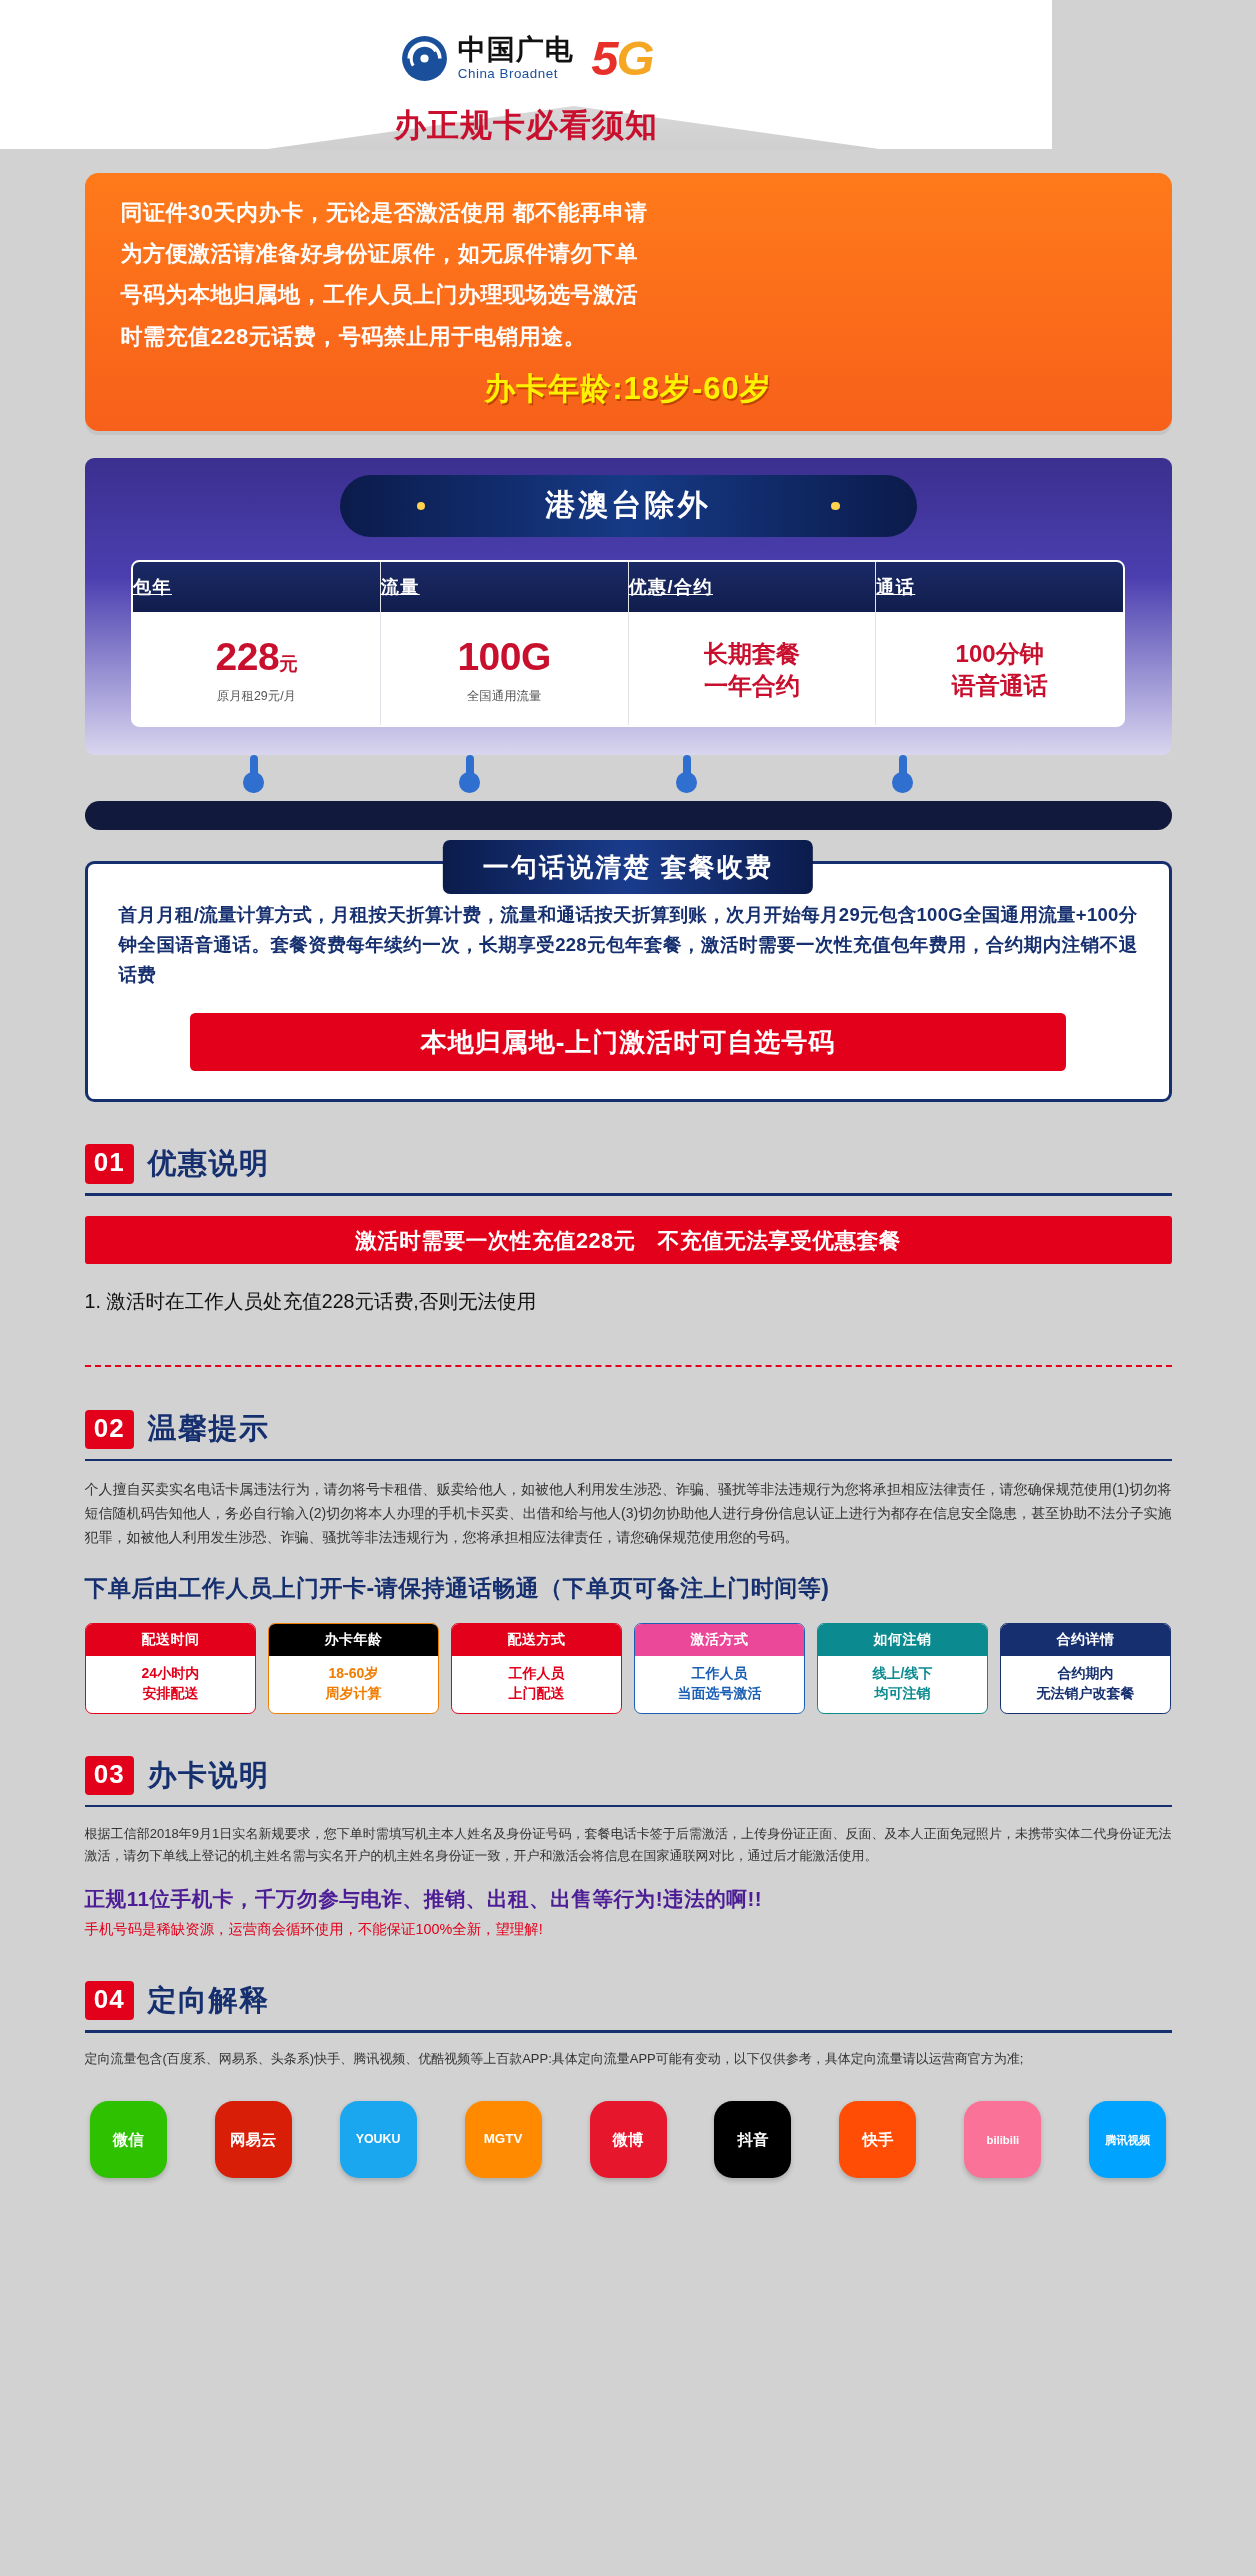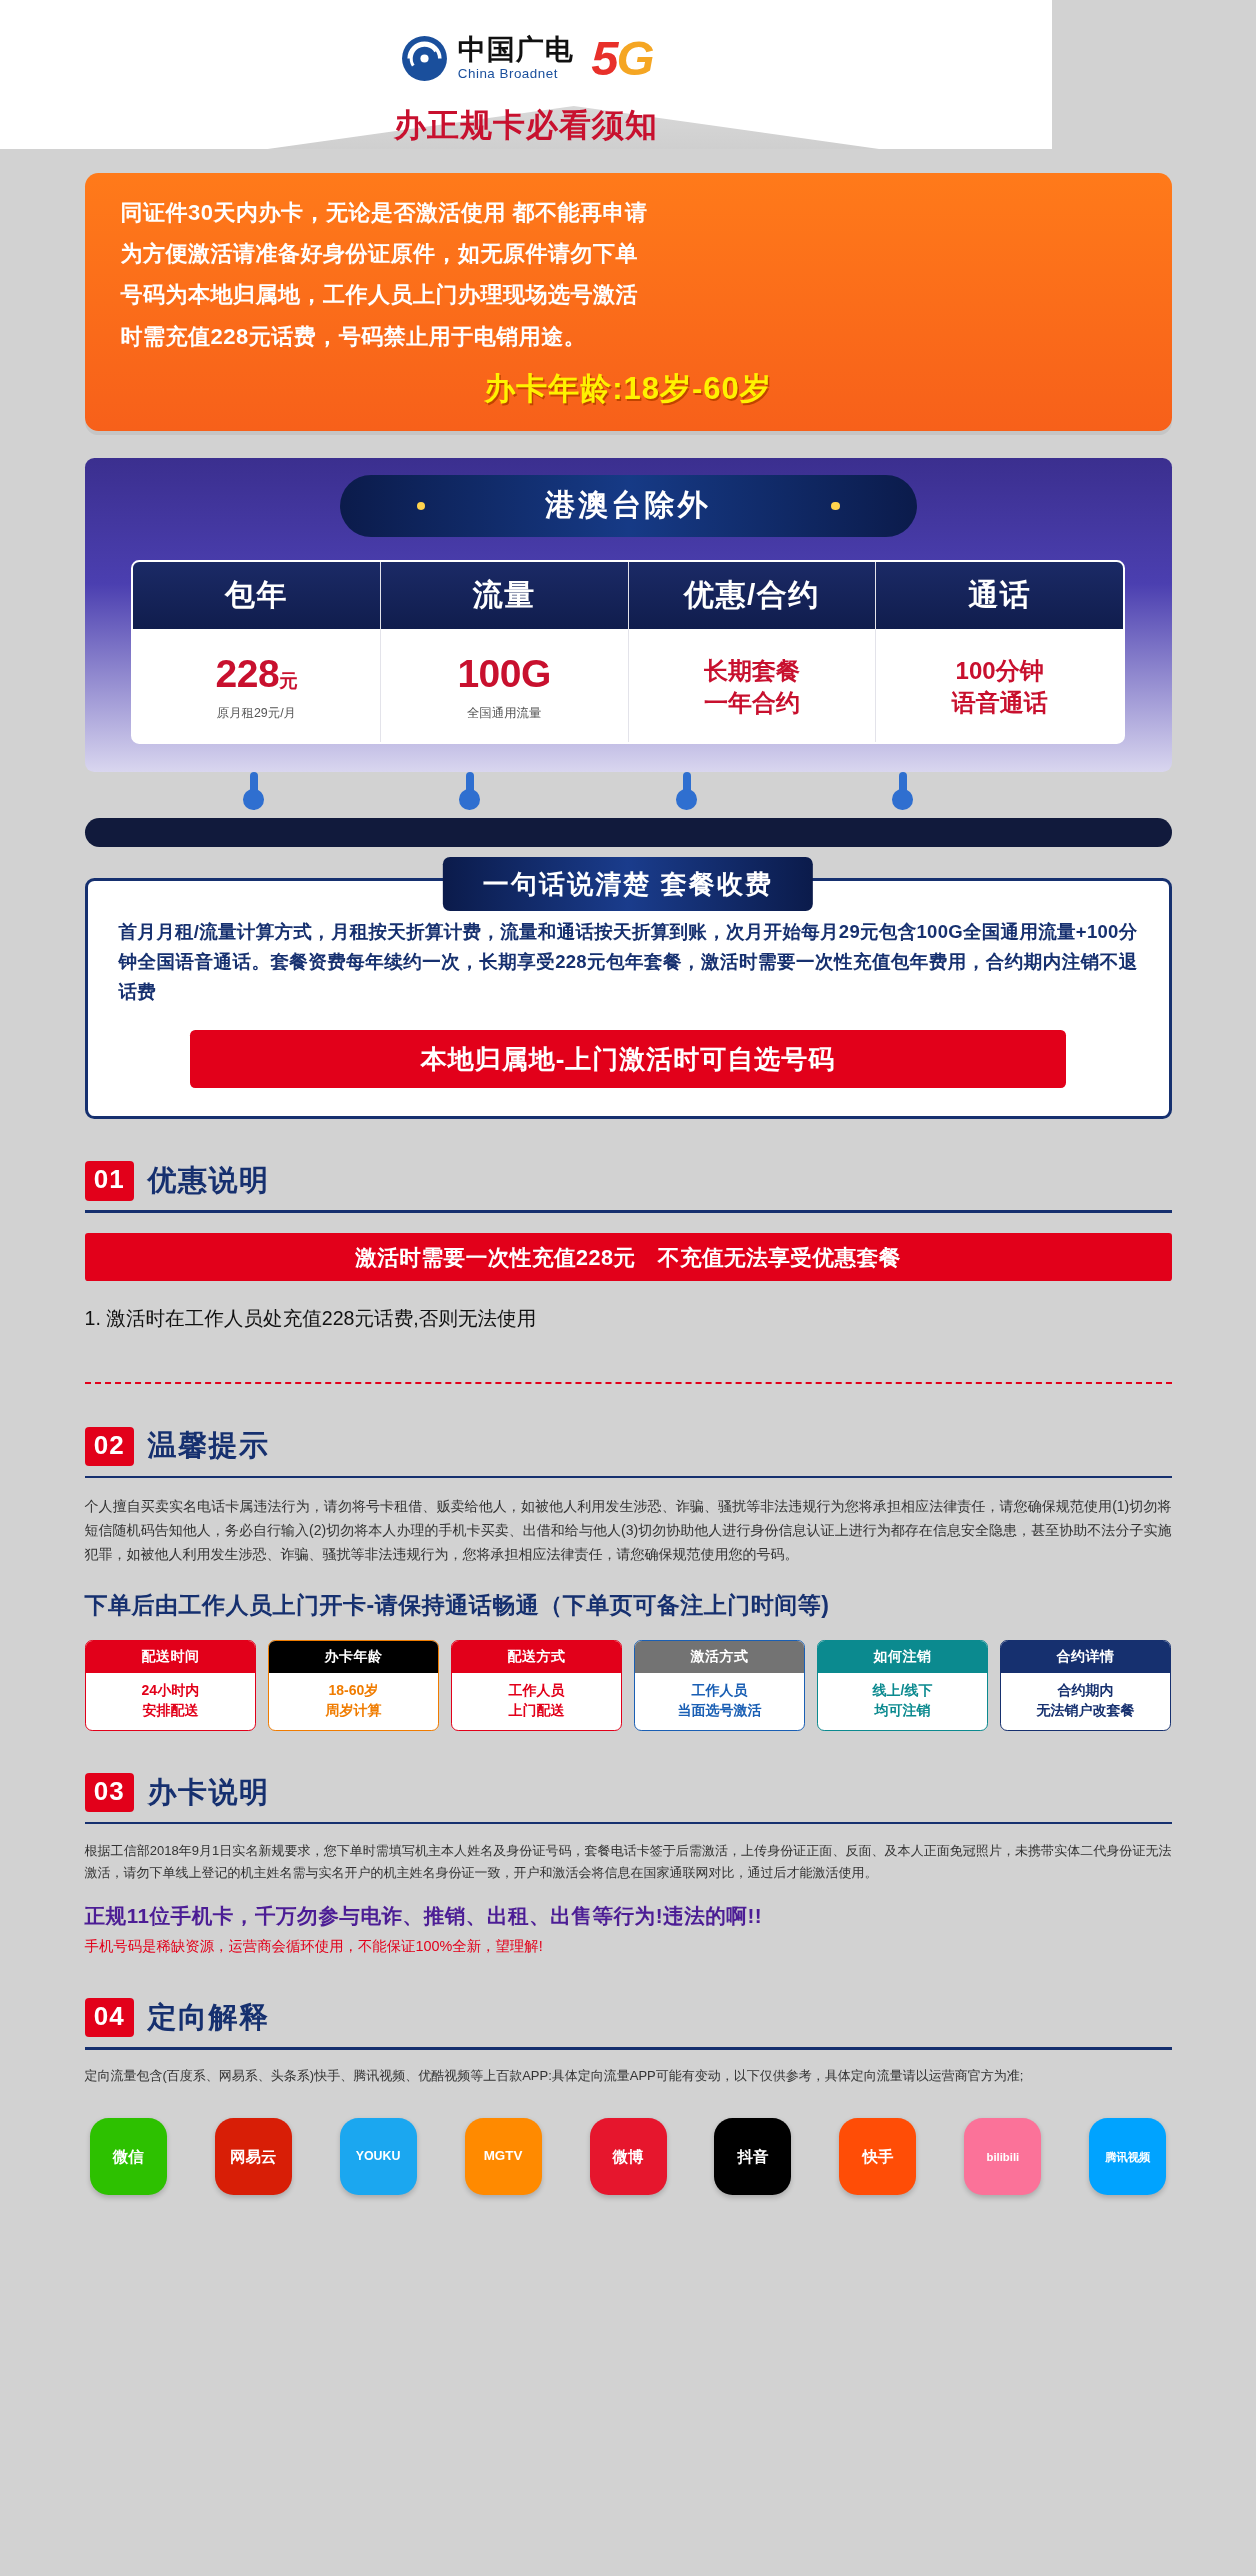--- a/index.html
+++ b/index.html
@@ -131,25 +131,25 @@
     border-radius: 8.2px;
     display:flex;
     overflow:hidden;
     border: 2.1px solid #fff;
   }
   .pkg-col { flex:1; display:flex; flex-direction:column; }
   .pkg-col + .pkg-col { border-left: 1.5px solid #e3e3ea; }
   .pkg-head {
     background: linear-gradient(180deg,#1b2a66,#101d4d);
     color:#fff;
-    text-align:center;
-    font-size: 30px;
+    font-size: 18px;
     font-weight:bold;
     padding: 13.4px 0;
     letter-spacing: 1.5px;
+    text-decoration: underline;
   }
   .pkg-body {
     padding: 17.5px 5.2px 15.5px;
     text-align:center;
     background:#fff;
     min-height: 113px;
     display:flex; flex-direction:column; justify-content:center;
   }
   .pkg-main {
     font-size: 39px; font-weight:bold; color:#c8102e; letter-spacing:-0.5px;
@@ -254,21 +254,21 @@
   .chip .ch-top {
     color:#fff; font-size: 14px; font-weight:bold; padding: 7.2px 2.1px; letter-spacing:0.5px;
   }
   .chip .ch-bot {
     font-size: 14px; font-weight:bold; line-height:1.4; padding: 8.2px 3.1px 9.3px; color:#e2001a;
   }
   .c-red .ch-top{ background:#e2001a; }
   .c-red { border-color:#e2001a; }
   .c-orange .ch-top{ background:#000000; } .c-orange{ border-color:#f07c00;} .c-orange .ch-bot{color:#f07c00;}
   .c-red2 .ch-top{ background:#e2001a; }
-  .c-blue .ch-top{ background:#737373; } .c-blue{ border-color:#1a5fb4;} .c-blue .ch-bot{color:#1a5fb4;}
+  .c-blue .ch-top{ background:#ec4899; } .c-blue{ border-color:#1a5fb4;} .c-blue .ch-bot{color:#1a5fb4;}
   .c-navy .ch-top{ background:#16306f; } .c-navy{ border-color:#16306f;} .c-navy .ch-bot{color:#16306f;}
   .c-teal .ch-top{ background:#0b8a8f; } .c-teal{ border-color:#0b8a8f;} .c-teal .ch-bot{color:#0b8a8f;}
 
   
   .small-body { font-size: 13px; line-height: 1.7; color:#333; margin-top: 15.5px; text-align: justify; }
   .warn-line { font-size: 20.6px; font-weight:bold; color:#4c1d95; margin-top: 17.5px; letter-spacing:0.5px; }
   .warn-sub { font-size: 14.4px; color:#e2001a; margin-top: 7.2px; }
 
   
   .apps {

